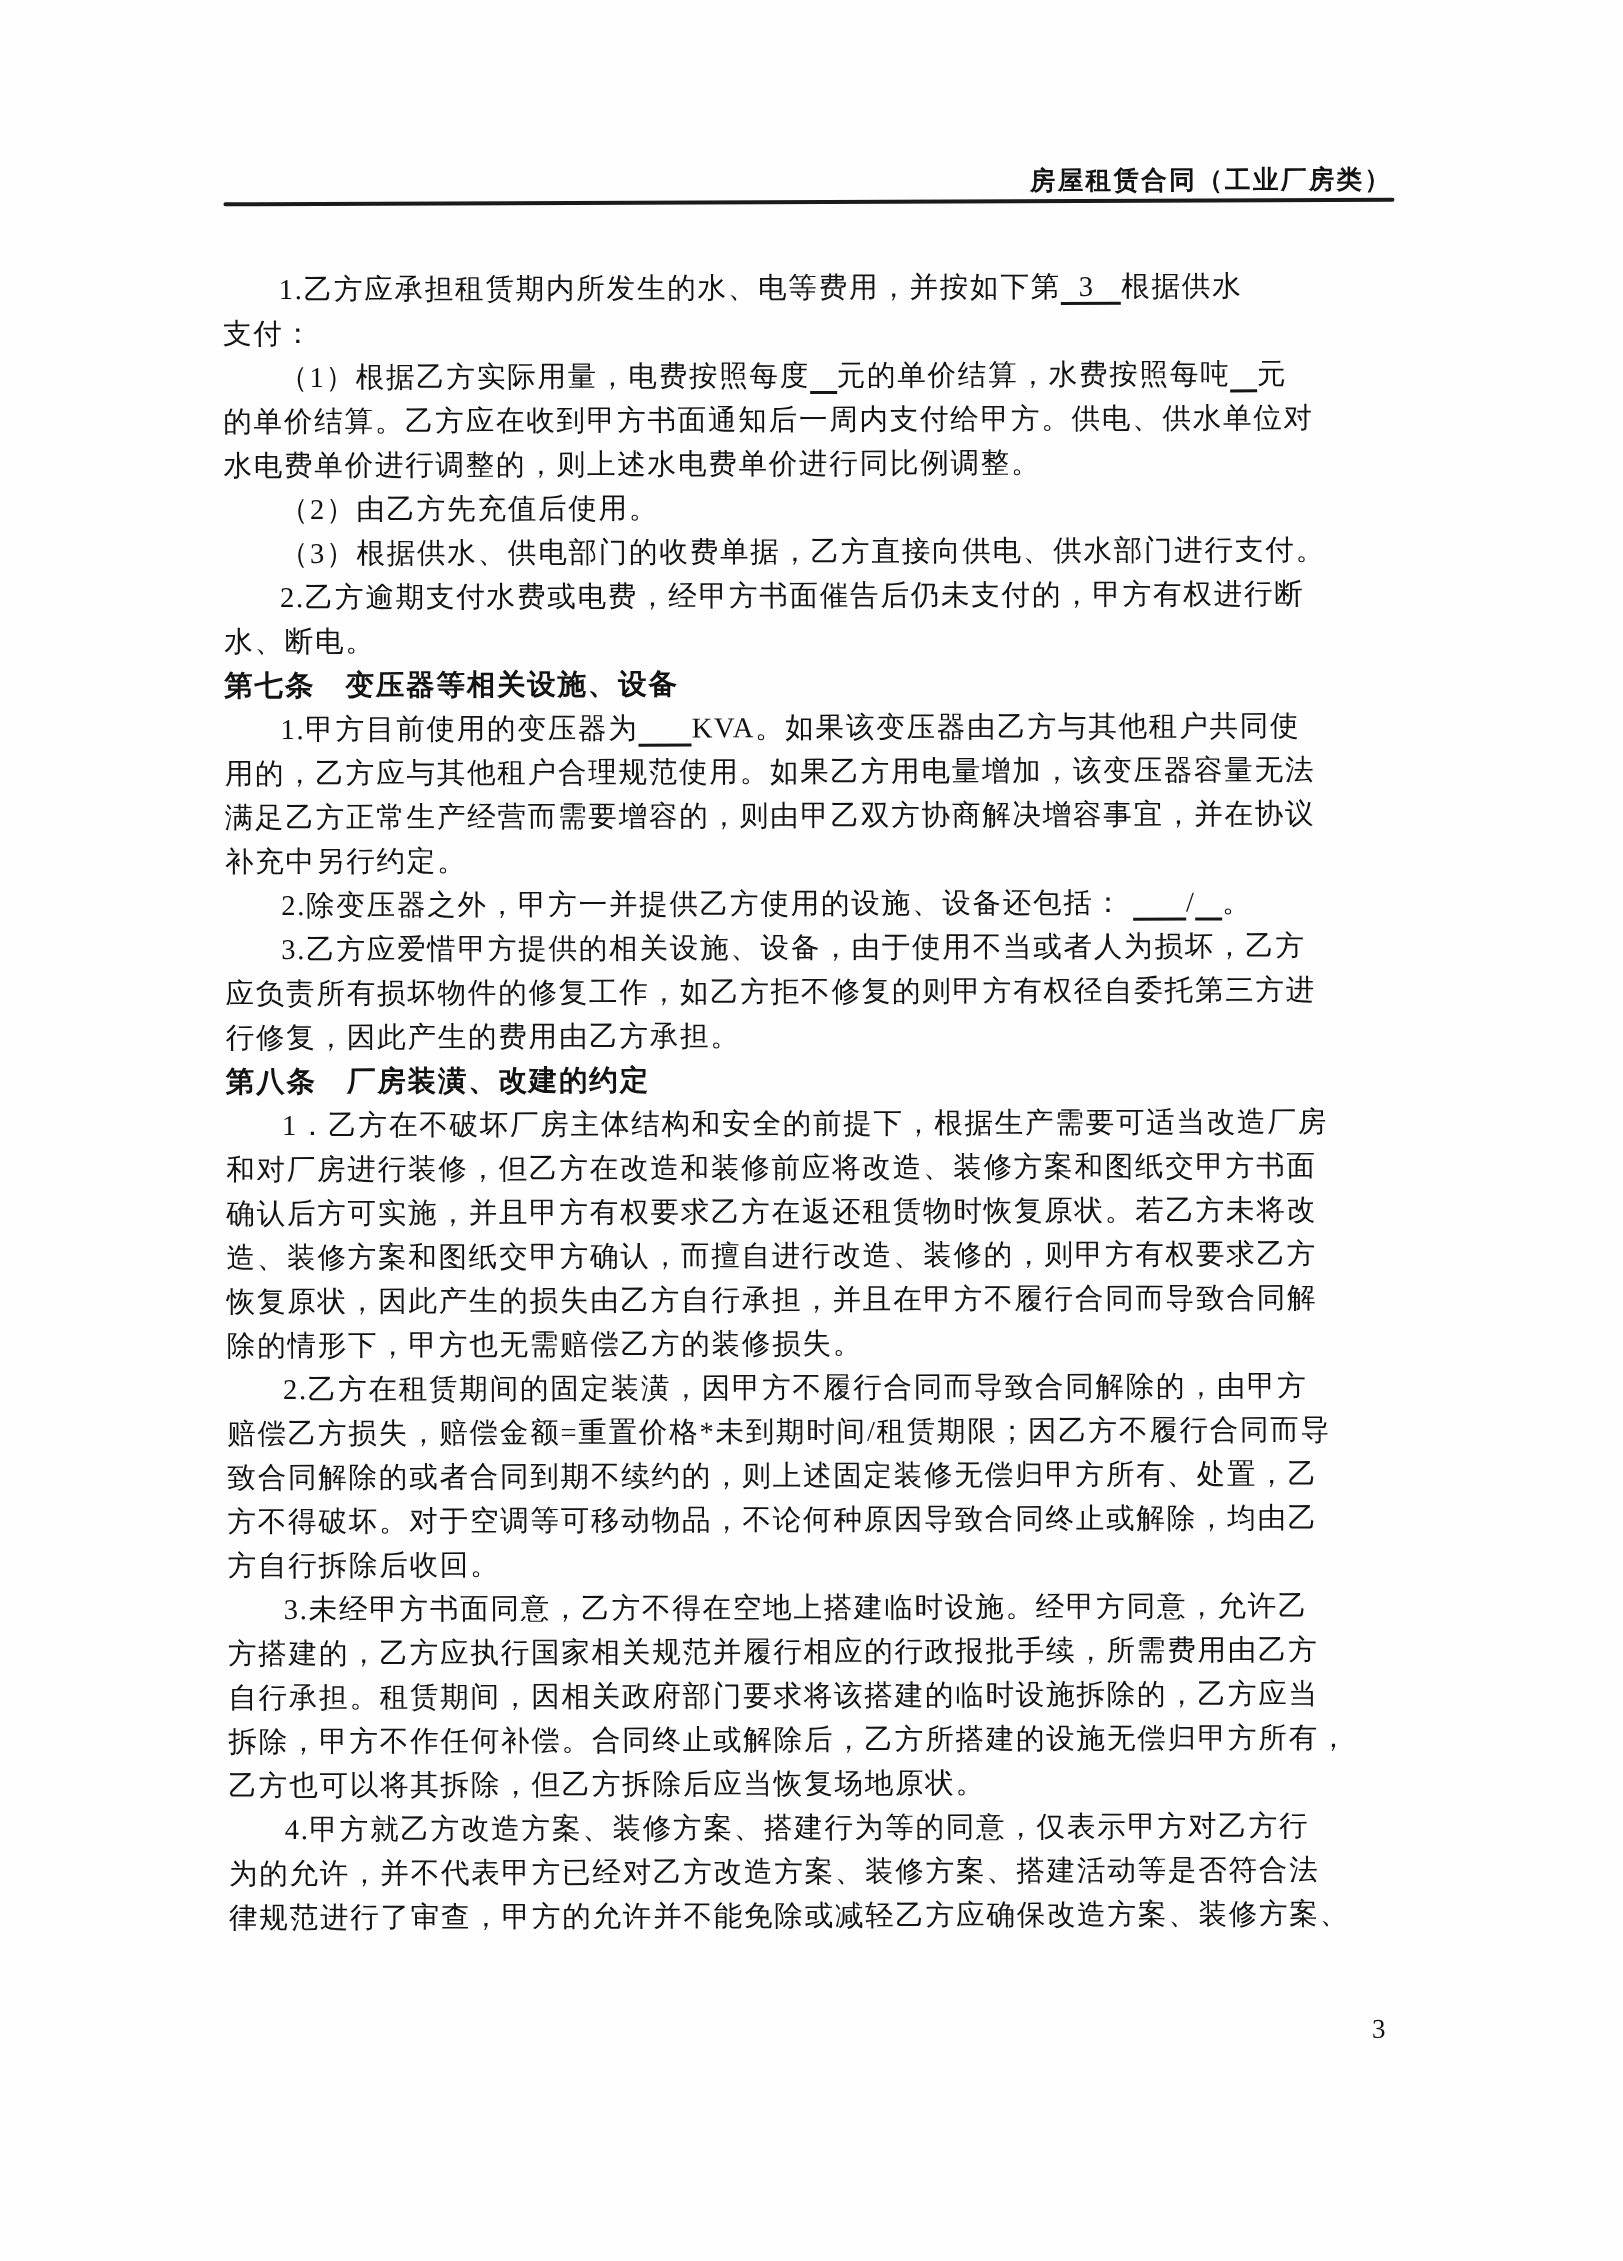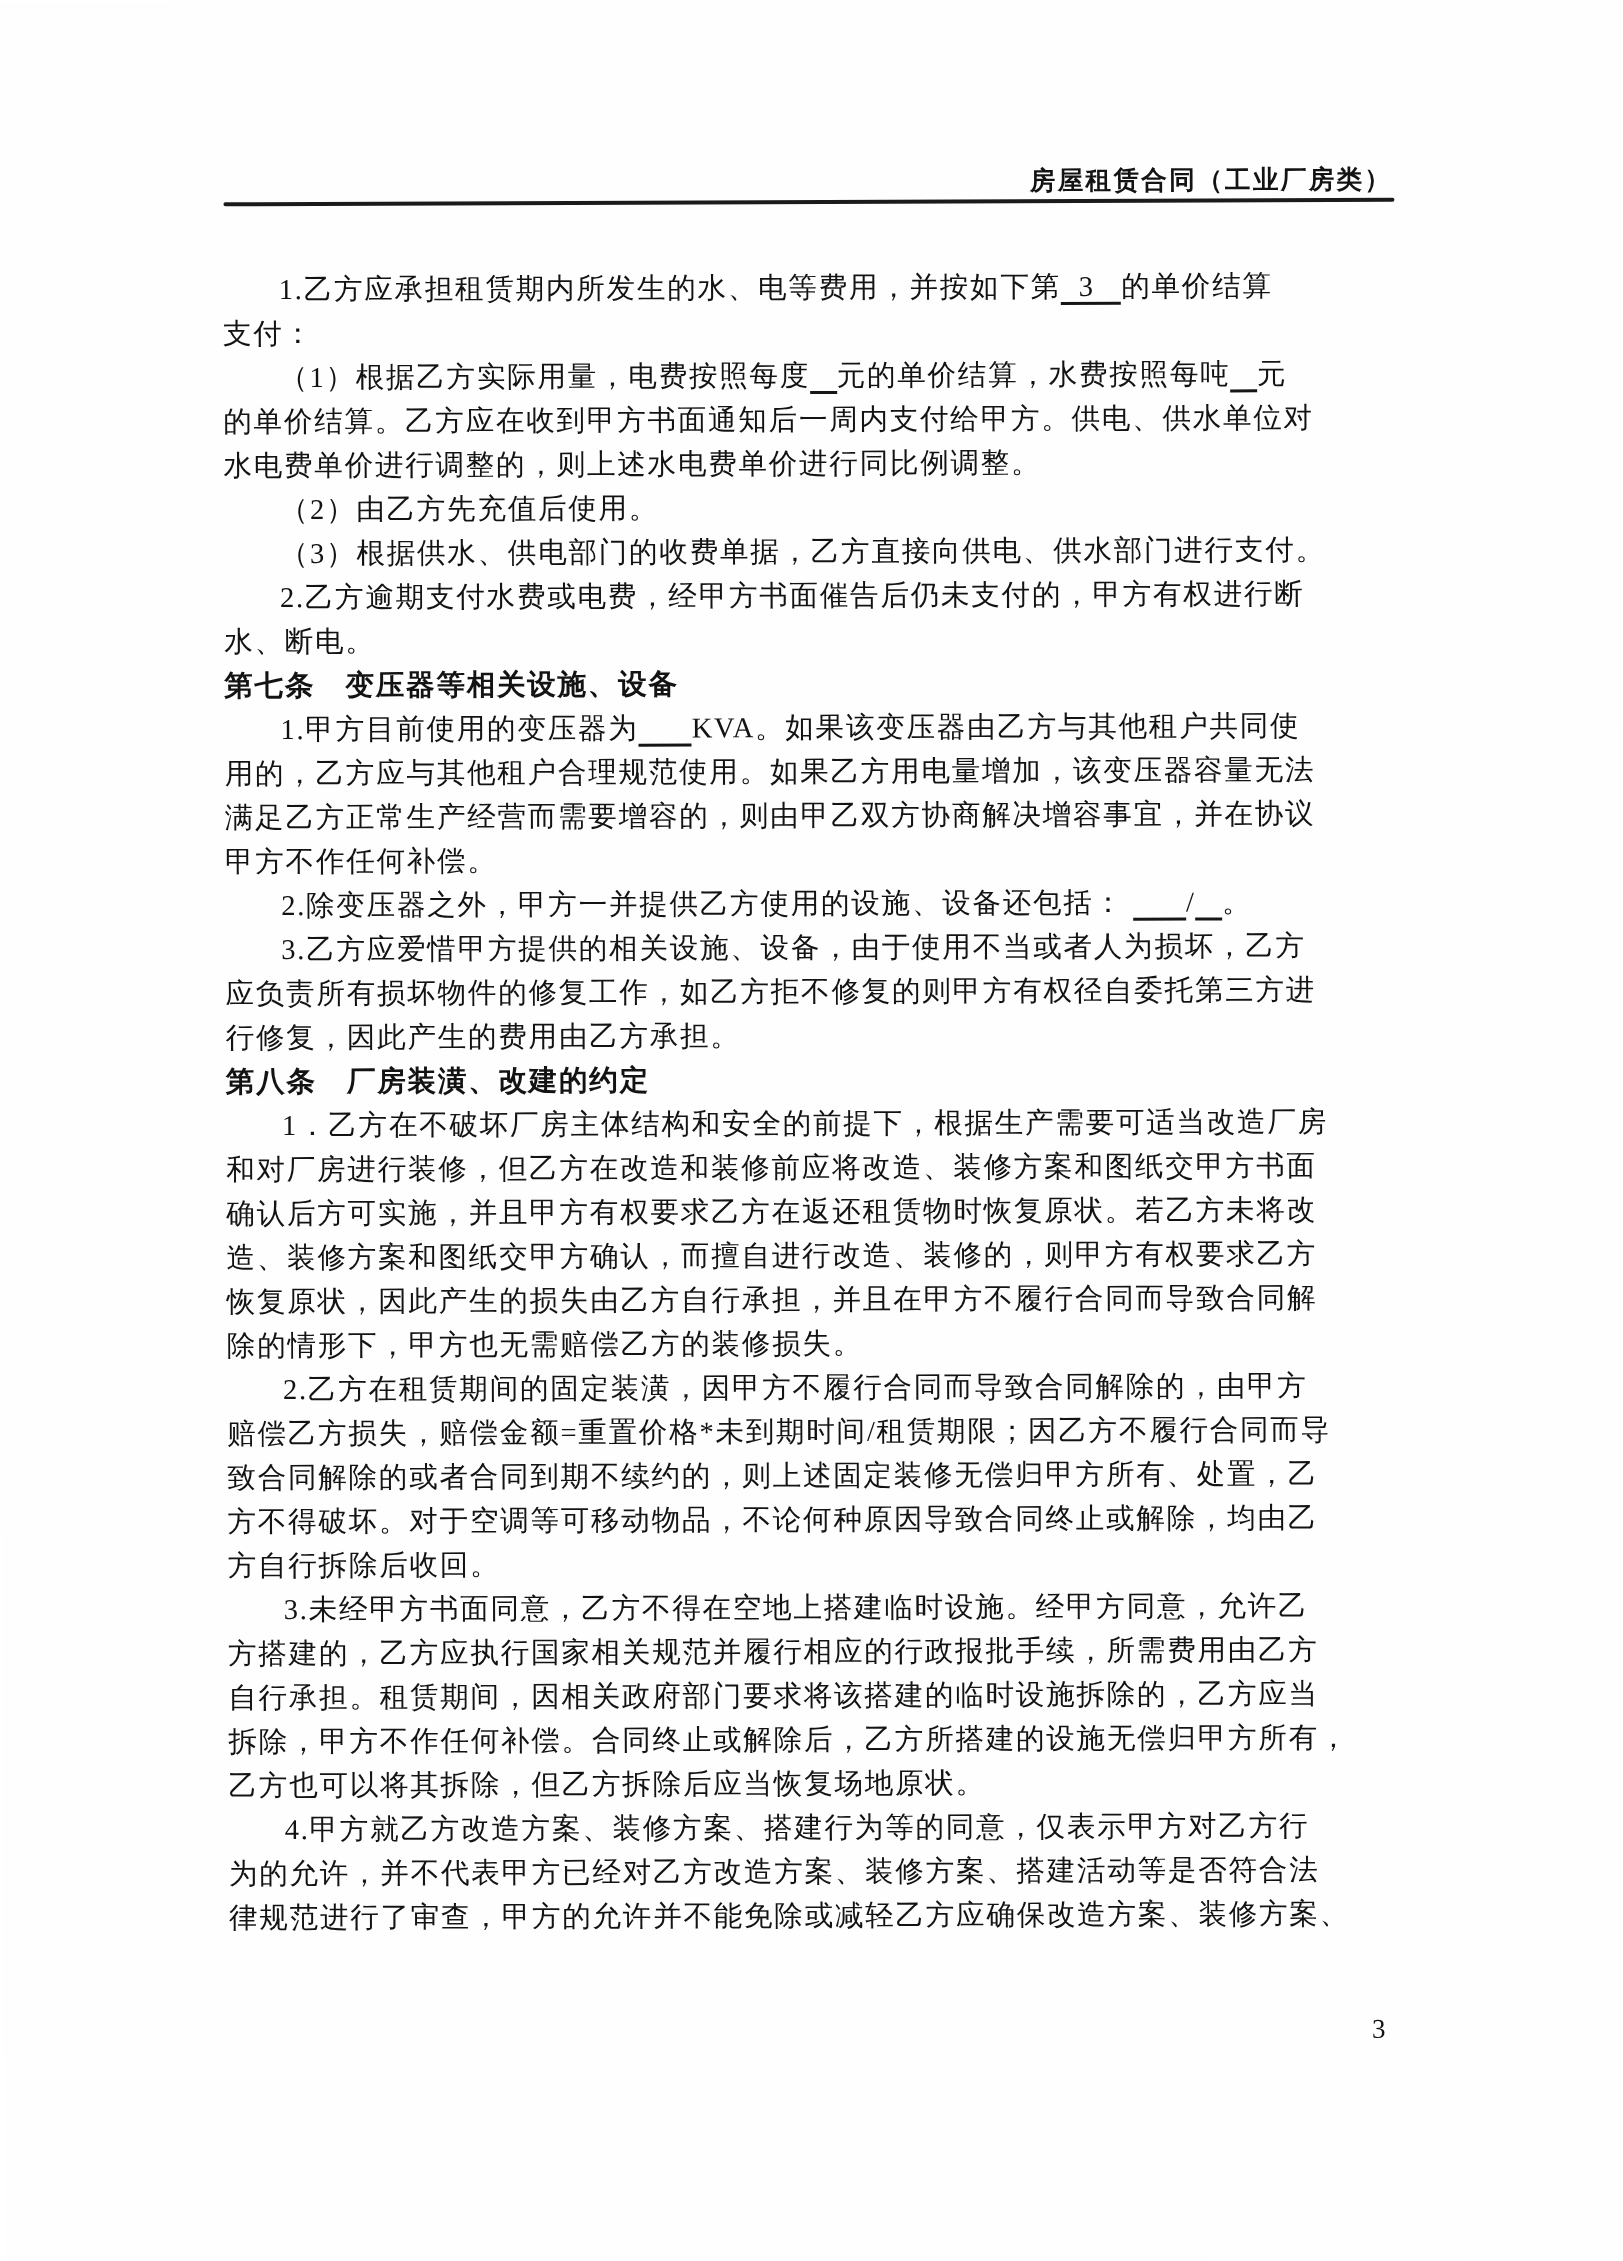--- a/index.html
+++ b/index.html
@@ -69,34 +69,34 @@
 </head>
 <body>
 
 <div class="sheet">
   <div class="header">
     <span>房屋租赁合同（工业厂房类）</span>
   </div>
   <div class="header-rule"></div>
 
   <div class="doc-body" id="lines-container">
-      <div class="line indent"><span>1.乙方应承担租赁期内所发生的水、电等费用，并按如下第</span><span class="blank">&nbsp;&nbsp;3&nbsp;&nbsp;&nbsp;</span><span>的单价结算</span></div>
+      <div class="line indent"><span>1.乙方应承担租赁期内所发生的水、电等费用，并按如下第</span><span class="blank">&nbsp;&nbsp;3&nbsp;&nbsp;&nbsp;</span><span>根据供水</span></div>
       <div class="line"><span>支付：</span></div>
       <div class="line indent"><span>（1）根据乙方实际用量，电费按照每度</span><span class="blank">&nbsp;&nbsp;&nbsp;</span><span>元的单价结算，水费按照每吨</span><span class="blank">&nbsp;&nbsp;&nbsp;</span><span>元</span></div>
       <div class="line"><span>的单价结算。乙方应在收到甲方书面通知后一周内支付给甲方。供电、供水单位对</span></div>
       <div class="line"><span>水电费单价进行调整的，则上述水电费单价进行同比例调整。</span></div>
       <div class="line indent"><span>（2）由乙方先充值后使用。</span></div>
       <div class="line indent"><span>（3）根据供水、供电部门的收费单据，乙方直接向供电、供水部门进行支付。</span></div>
       <div class="line indent"><span>2.乙方逾期支付水费或电费，经甲方书面催告后仍未支付的，甲方有权进行断</span></div>
       <div class="line"><span>水、断电。</span></div>
       <div class="line heading"><span>第七条　变压器等相关设施、设备</span></div>
       <div class="line indent"><span>1.甲方目前使用的变压器为</span><span class="blank">&nbsp;&nbsp;&nbsp;&nbsp;&nbsp;&nbsp;</span><span>KVA。如果该变压器由乙方与其他租户共同使</span></div>
       <div class="line"><span>用的，乙方应与其他租户合理规范使用。如果乙方用电量增加，该变压器容量无法</span></div>
       <div class="line"><span>满足乙方正常生产经营而需要增容的，则由甲乙双方协商解决增容事宜，并在协议</span></div>
-      <div class="line"><span>甲方不作任何补偿。</span></div>
+      <div class="line"><span>补充中另行约定。</span></div>
       <div class="line indent"><span>2.除变压器之外，甲方一并提供乙方使用的设施、设备还包括：&nbsp;</span><span class="blank">&nbsp;&nbsp;&nbsp;&nbsp;&nbsp;&nbsp;</span><span>/</span><span class="blank">&nbsp;&nbsp;&nbsp;</span><span>。</span></div>
       <div class="line indent"><span>3.乙方应爱惜甲方提供的相关设施、设备，由于使用不当或者人为损坏，乙方</span></div>
       <div class="line"><span>应负责所有损坏物件的修复工作，如乙方拒不修复的则甲方有权径自委托第三方进</span></div>
       <div class="line"><span>行修复，因此产生的费用由乙方承担。</span></div>
       <div class="line heading"><span>第八条　厂房装潢、改建的约定</span></div>
       <div class="line indent"><span>1．乙方在不破坏厂房主体结构和安全的前提下，根据生产需要可适当改造厂房</span></div>
       <div class="line"><span>和对厂房进行装修，但乙方在改造和装修前应将改造、装修方案和图纸交甲方书面</span></div>
       <div class="line"><span>确认后方可实施，并且甲方有权要求乙方在返还租赁物时恢复原状。若乙方未将改</span></div>
       <div class="line"><span>造、装修方案和图纸交甲方确认，而擅自进行改造、装修的，则甲方有权要求乙方</span></div>
       <div class="line"><span>恢复原状，因此产生的损失由乙方自行承担，并且在甲方不履行合同而导致合同解</span></div>

